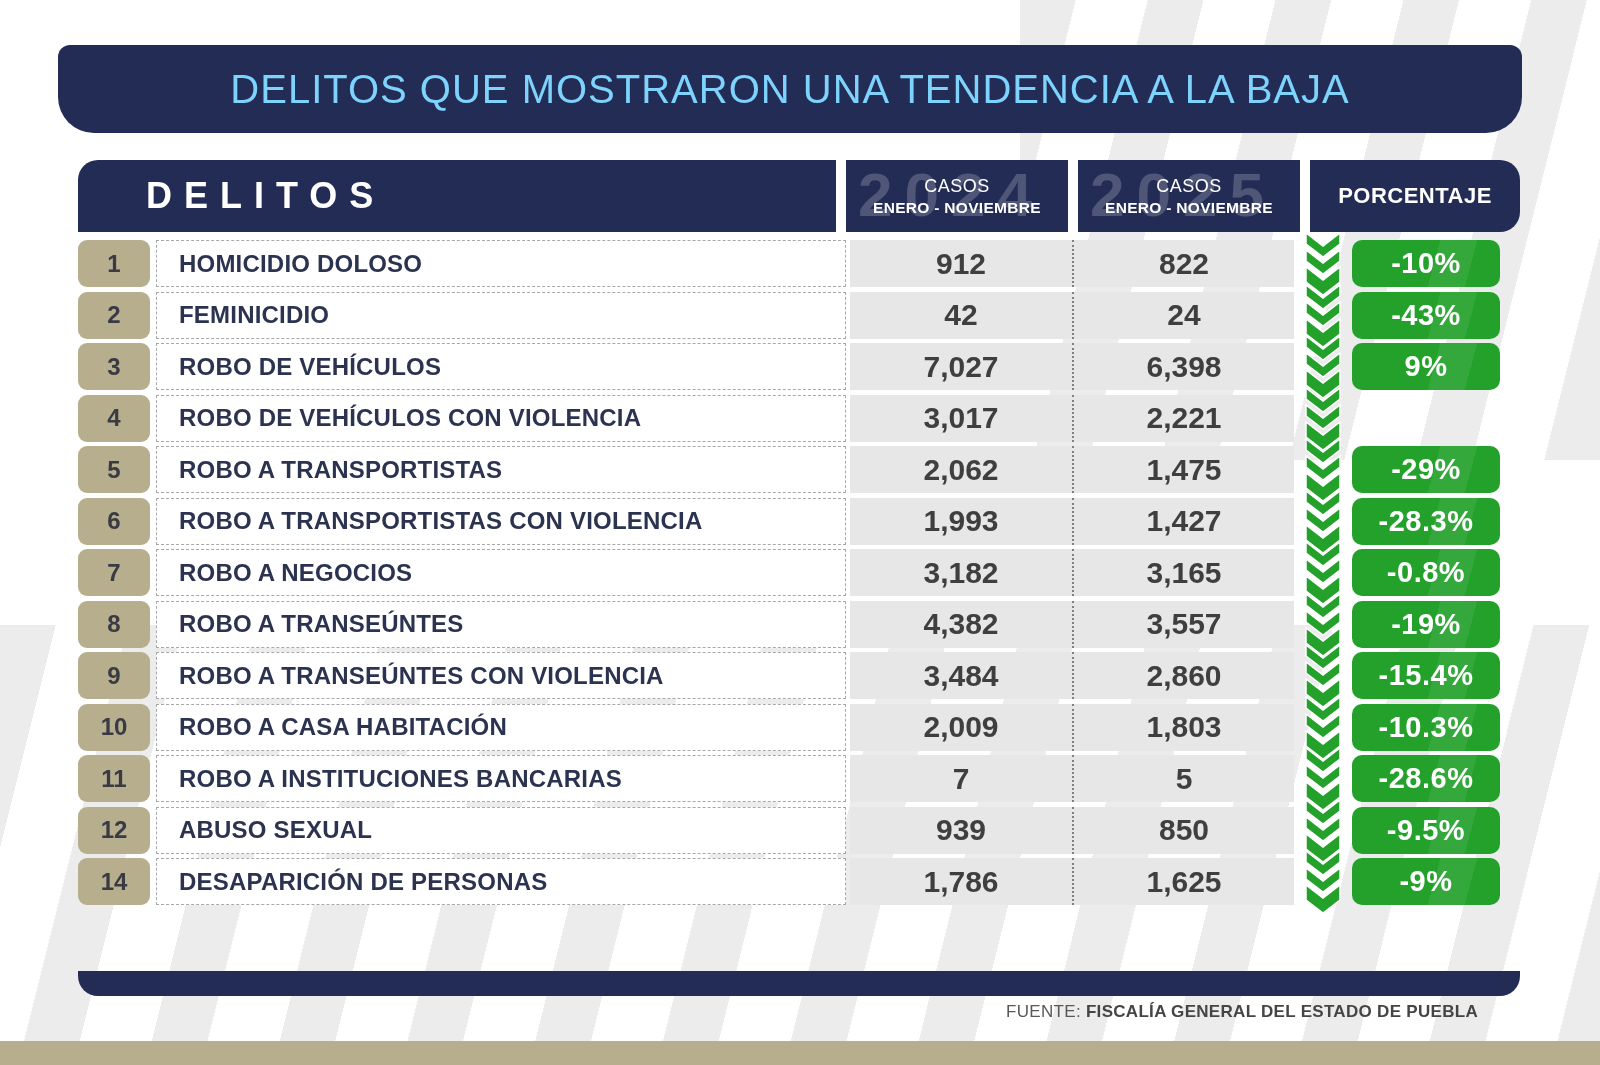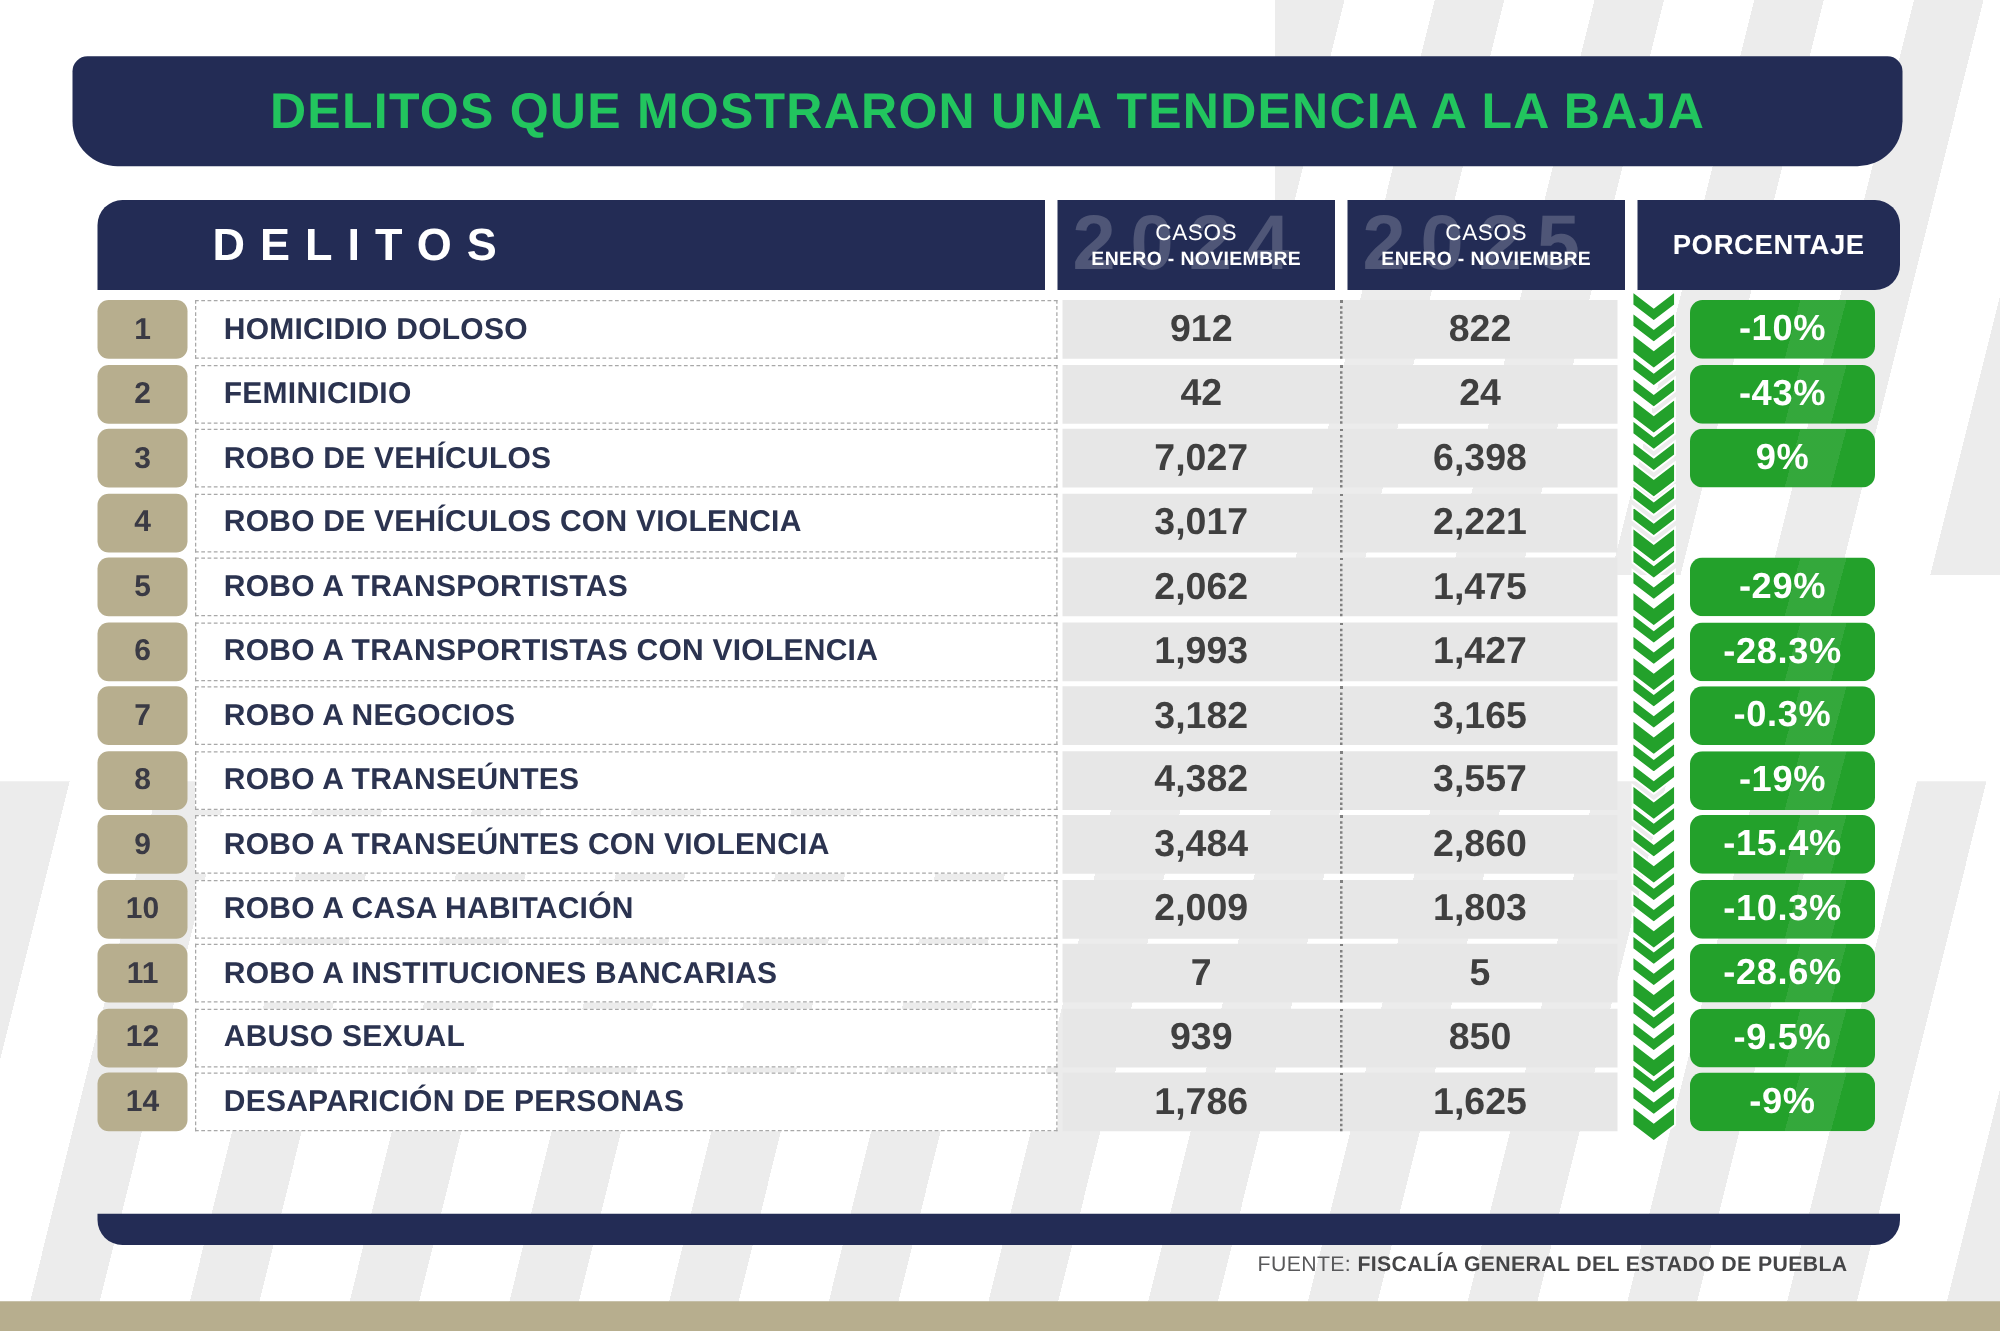--- a/index.html
+++ b/index.html
@@ -19,27 +19,27 @@
   .stripes-bl { bottom:0; left:0; width:1600px; height:440px; }
 
   .title-bar {
     position:absolute; left:58px; top:45px; width:1464px; height:88px;
     background:var(--navy,#232c55);
     border-radius:12px 12px 36px 36px;
     display:flex; align-items:center; justify-content:center;
     z-index:2;
   }
   .title-bar span {
-    color:#22c55e; font-size:40px; font-weight:bold; letter-spacing:1px; white-space:nowrap;
+    color:#7dd3fc; font-size:40px; font-weight:normal; letter-spacing:1px; white-space:nowrap;
   }
 
   .thead { position:absolute; left:78px; top:160px; width:1442px; height:72px; z-index:2; }
   .th { position:absolute; top:0; height:72px; background:var(--navy,#232c55); overflow:hidden; }
   .th-delitos { left:0; width:758px; border-radius:20px 0 0 0; display:flex; align-items:center; }
-  .th-delitos span { color:#fff; font-size:36px; font-weight:bold; letter-spacing:12px; padding-left:92px; }
+  .th-delitos span { color:#fff; font-size:36px; font-weight:bold; letter-spacing:12px; padding-left:68px; }
   .th-casos1 { left:768px; width:222px; }
   .th-casos2 { left:1000px; width:222px; }
   .th-pct { left:1232px; width:210px; border-radius:0 20px 20px 0; display:flex; align-items:center; justify-content:center; }
   .th-pct span { color:#fff; font-size:22px; font-weight:bold; letter-spacing:0.5px; }
   .year-watermark {
     position:absolute; inset:0; text-align:left; line-height:70px;
     font-size:62px; font-weight:800; letter-spacing:12px; text-indent:12px;
     color:rgba(255,255,255,0.20); white-space:nowrap; overflow:hidden;
   }
   .casos-wrap {
@@ -260,21 +260,21 @@
     <div class="val-block">
       <div class="v v1">3,182</div>
       <div class="v v2">3,165</div>
     </div>
     <svg class="arrow" viewBox="0 0 40 66">
       <path d="M3 1 L20 14 L37 1 L37 12 L20 25 L3 12 Z" fill="#23a12b" stroke="#ffffff" stroke-width="1.5"></path>
       <path d="M3 18 L20 31 L37 18 L37 29 L20 42 L3 29 Z" fill="#23a12b" stroke="#ffffff" stroke-width="1.5"></path>
       <path d="M3 35 L20 48 L37 35 L37 50 L20 63 L3 50 Z" fill="#23a12b" stroke="#ffffff" stroke-width="1.5"></path>
     </svg>
     <div class="pct-badge">
-      <span class="pv">-0.3%</span>
+      <span class="pv">-0.8%</span>
     </div>
   </div>
 
   <div class="row">
     <div class="num-badge">
       <span class="rn">8</span>
     </div>
     <div class="name-cell">
       <span class="nm">ROBO A TRANSEÚNTES</span>
     </div>

